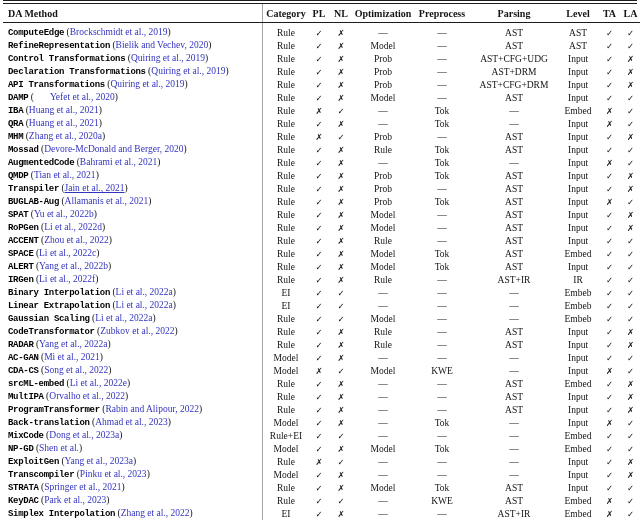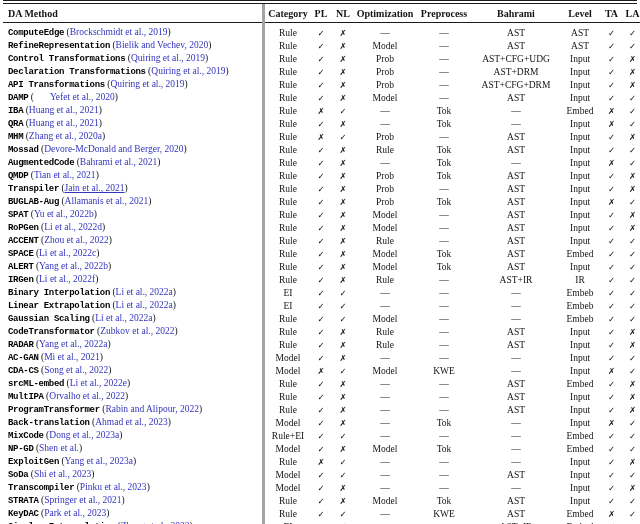--- a/index.html
+++ b/index.html
@@ -16,21 +16,21 @@
     font-size:10px;font-weight:bold;text-align:center;
     padding:4px 0 3px 0;border-bottom:1px solid #1c1c1c;
     font-family:"Liberation Serif", serif;white-space:nowrap;
   }
   thead th.c0{text-align:left;padding-left:5px;}
   tbody td{
     font-size:9.5px;line-height:12px;height:12px;text-align:center;
     white-space:nowrap;overflow:hidden;padding:0;
   }
   tbody tr:first-child td{padding-top:3px;}
-  td.c0,th.c0{border-right:3px solid #a3a3a3;}
+  td.c0,th.c0{border-right:1px solid #a3a3a3;}
   td.c0{text-align:left;padding-left:5px;}
   .c0{width:254px;} .c1{width:46px;} .c2{width:20px;} .c3{width:24px;}
   .c4{width:60px;} .c5{width:58px;} .c6{width:86px;} .c7{width:42px;margin-top:23px;}
   .c8{width:21px;} .c9{width:21px;}
   .mname{
     font-family:"Liberation Mono", monospace;font-weight:bold;
     font-size:9px;letter-spacing:-0.3px;color:#000;
   }
   .paren{font-size:9.5px;color:#141414;}
   a.cite{text-decoration:none;cursor:pointer;font-size:9.5px;}
@@ -46,21 +46,21 @@
 
   <table>
     <thead>
       <tr>
           <th class="c0">DA Method</th>
           <th class="c1">Category</th>
           <th class="c2">PL</th>
           <th class="c3">NL</th>
           <th class="c4">Optimization</th>
           <th class="c5">Preprocess</th>
-          <th class="c6">Bahrami</th>
+          <th class="c6">Parsing</th>
           <th class="c7">Level</th>
           <th class="c8">TA</th>
           <th class="c9">LA</th>
         </tr>
     </thead>
     <tbody>
         <tr>
           <td class="c0"><span class="mname">ComputeEdge</span><span class="paren"> (</span><a class="cite" style="color: rgb(51, 52, 189);">Brockschmidt et al., 2019</a><span class="paren">)</span></td>
           <td class="c1">Rule</td>
           <td class="c2 mark">✓</td>
@@ -460,32 +460,20 @@
           <td class="c0"><span class="mname">ExploitGen</span><span class="paren"> (</span><a class="cite" style="color: rgb(51, 52, 189);">Yang et al., 2023a</a><span class="paren">)</span></td>
           <td class="c1">Rule</td>
           <td class="c2 mark">✗</td>
           <td class="c3 mark">✓</td>
           <td class="c4">—</td>
           <td class="c5">—</td>
           <td class="c6">—</td>
           <td class="c7">Input</td>
           <td class="c8 mark">✓</td>
           <td class="c9 mark">✗</td>
-        </tr>
-        <tr>
-          <td class="c0"><span class="mname">SoDa</span><span class="paren"> (</span><a class="cite" style="color: rgb(51, 52, 189);">Shi et al., 2023</a><span class="paren">)</span></td>
-          <td class="c1">Model</td>
-          <td class="c2 mark">✓</td>
-          <td class="c3 mark">✓</td>
-          <td class="c4">—</td>
-          <td class="c5">—</td>
-          <td class="c6">AST</td>
-          <td class="c7">Input</td>
-          <td class="c8 mark">✓</td>
-          <td class="c9 mark">✓</td>
         </tr>
         <tr>
           <td class="c0"><span class="mname">Transcompiler</span><span class="paren"> (</span><a class="cite" style="color: rgb(51, 52, 189);">Pinku et al., 2023</a><span class="paren">)</span></td>
           <td class="c1">Model</td>
           <td class="c2 mark">✓</td>
           <td class="c3 mark">✗</td>
           <td class="c4">—</td>
           <td class="c5">—</td>
           <td class="c6">—</td>
           <td class="c7">Input</td>

